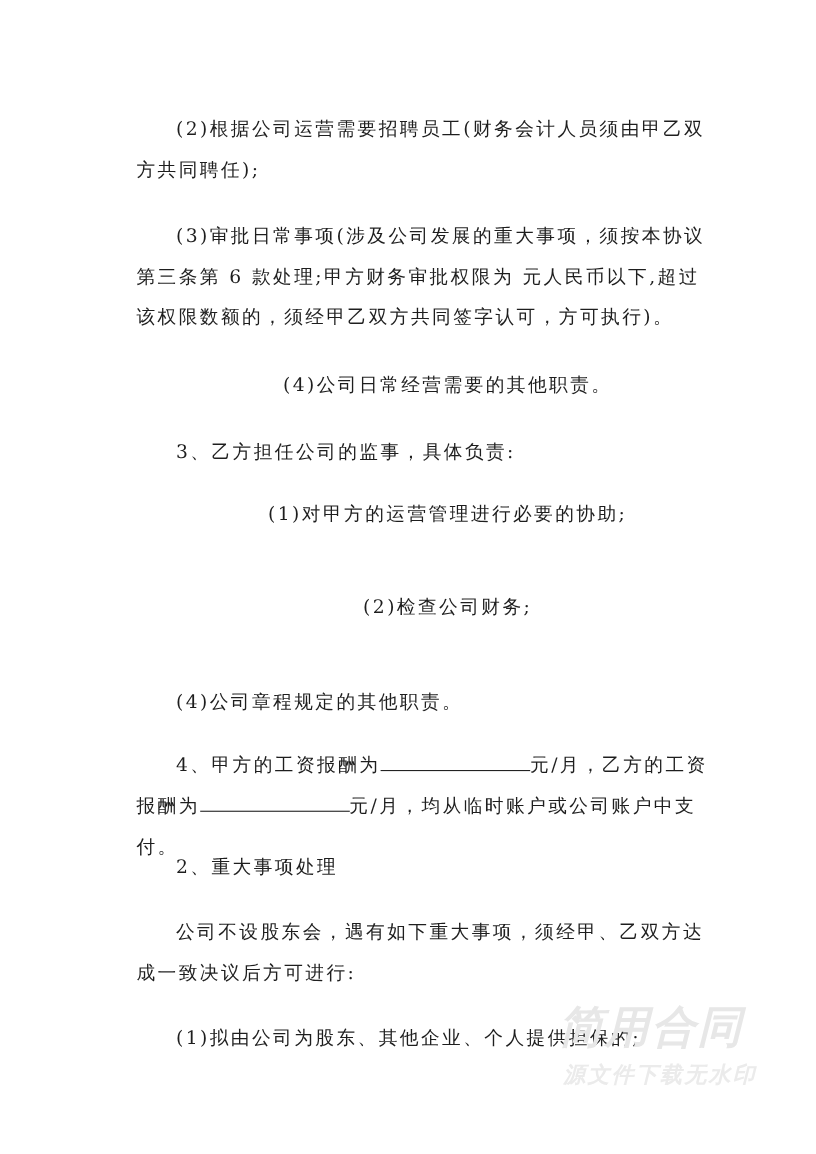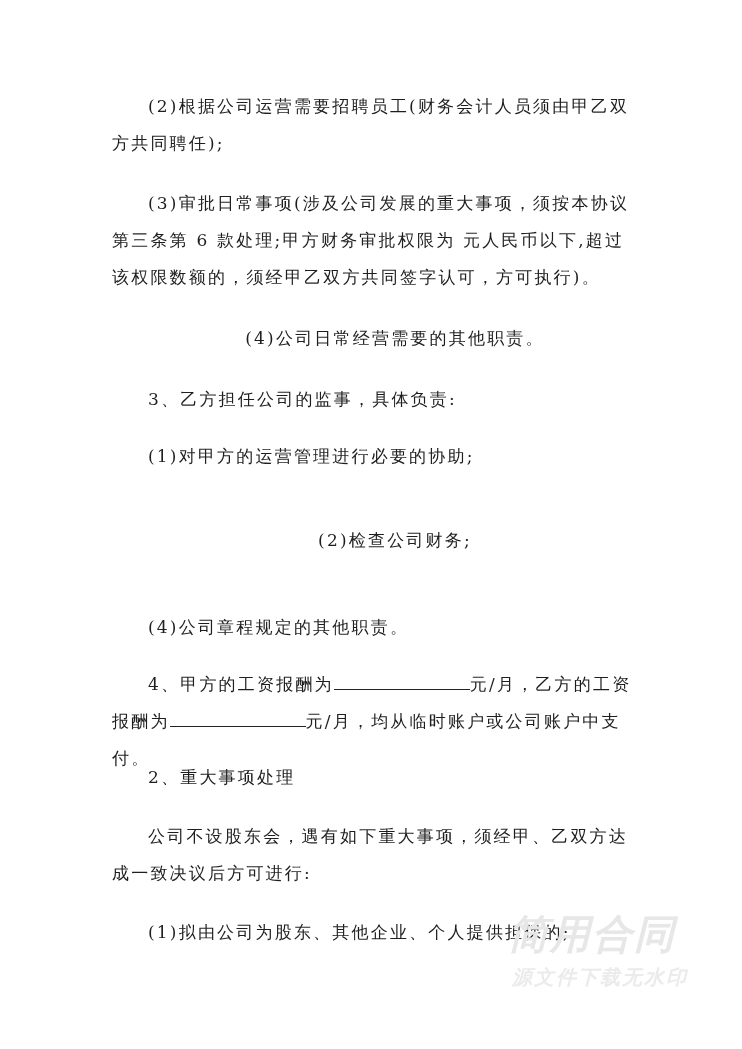--- a/index.html
+++ b/index.html
@@ -5,21 +5,21 @@
   html, body { margin: 0; padding: 0; background: #ffffff; }
   body {
     width: 742px; height: 1049px; position: relative; overflow: hidden;
     font-family: "DejaVu Serif", "Liberation Serif", serif;
     color: #1e1e1e;
   }
   .page { position: absolute; left: 0; top: 0; width: 742px; height: 1049px; }
   .para {
     position: absolute; left: 112px; width: 530px;
     font-size: 17px; line-height: 37px; letter-spacing: 2.2px;
-    text-indent: 36px; margin: 0;
+    text-indent: 36px; margin: 12px;
   }
   .blank { display: inline-block; border-bottom: 1px solid #222; vertical-align: baseline; height: 16px; }
   .blank.b1 { width: 136px; }
   .blank.b2 { width: 136px; }
   .wm-big {
     position: absolute; left: 508px; top: 912px;
     font-family: "DejaVu Sans", sans-serif; font-weight: bold; font-style: italic;
     font-size: 40px; letter-spacing: 2px; color: #e7e7e7; line-height: 44px;
   }
   .wm-small {
@@ -29,21 +29,21 @@
   }
 </style>
 </head>
 <body>
 
 <div class="page">
   <p class="para" style="top:88px;">(2)根据公司运营需要招聘员工(财务会计人员须由甲乙双方共同聘任);</p>
   <p class="para" style="top:185px;">(3)审批日常事项(涉及公司发展的重大事项，须按本协议第三条第 6 款处理;甲方财务审批权限为 元人民币以下,超过该权限数额的，须经甲乙双方共同签字认可，方可执行)。</p>
   <p class="para" style="top:320px;text-align:center;">(4)公司日常经营需要的其他职责。</p>
   <p class="para" style="top:381px;">3、乙方担任公司的监事，具体负责:</p>
-  <p class="para" style="top:438px;">(1)对甲方的运营管理进行必要的协助;</p>
+  <p class="para" style="top:438px;text-align:center;">(1)对甲方的运营管理进行必要的协助;</p>
   <p class="para" style="top:522px;text-align:center;">(2)检查公司财务;</p>
   <p class="para" style="top:609px;">(4)公司章程规定的其他职责。</p>
   <p class="para" style="top:666px;">
     <span>4、甲方的工资报酬为</span><span class="blank b1"></span><span>元/月，乙方的工资报酬为</span><span class="blank b2"></span><span>元/月，均从临时账户或公司账户中支付。</span>
   </p>
   <p class="para" style="top:759px;">2、重大事项处理</p>
   <p class="para" style="top:818px;">公司不设股东会，遇有如下重大事项，须经甲、乙双方达成一致决议后方可进行:</p>
   <p class="para" style="top:914px;">(1)拟由公司为股东、其他企业、个人提供担保的;</p>
 
   <div class="wm-big">简用合同</div>

